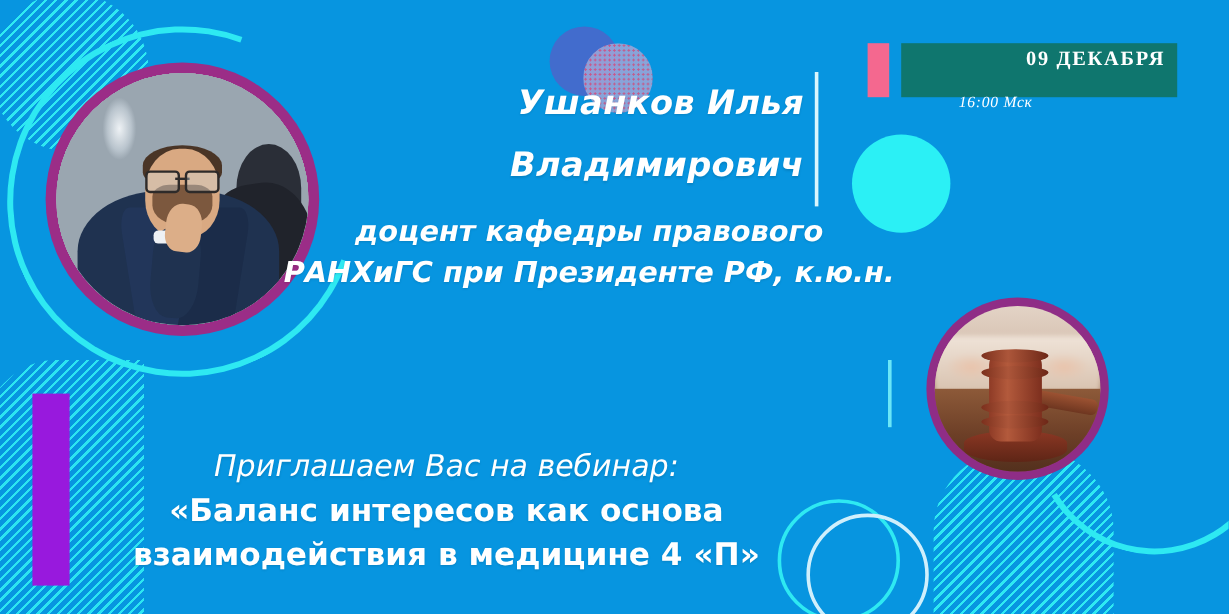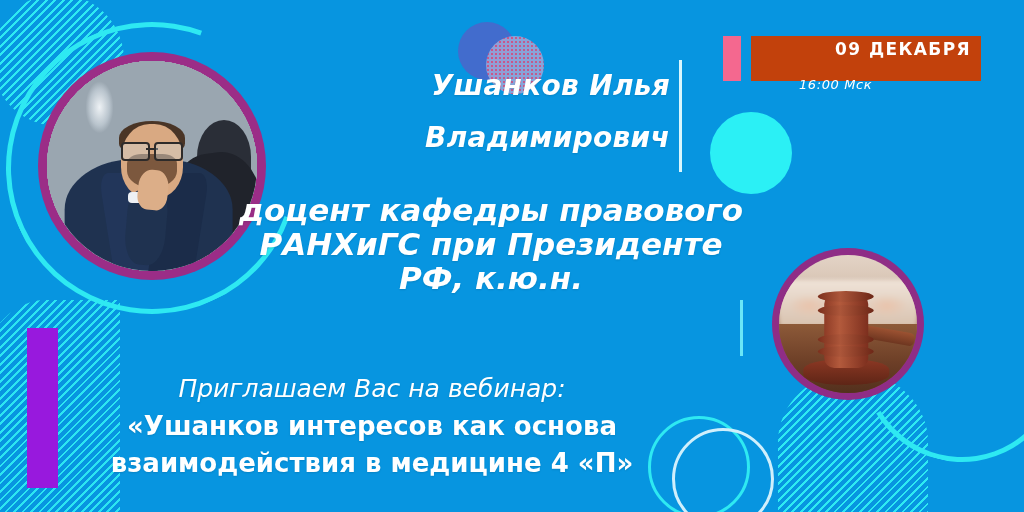--- a/index.html
+++ b/index.html
@@ -247,23 +247,23 @@
 
   
   .speaker-name{
     position:absolute;left:270px;top:60px;width:400px;
     text-align:right;color:#ffffff;
     font-size:28px;line-height:52px;font-weight:700;font-style:italic;
     letter-spacing:.3px;
     text-shadow:0 1px 2px rgba(0,0,0,.12);
   }
   .speaker-role{
-    position:absolute;left:236px;top:193px;width:510px;
+    position:absolute;left:236px;top:176px;width:510px;
     text-align:center;color:#ffffff;
-    font-size:31px;line-height:34px;font-weight:700;font-style:italic;
+    font-size:24px;line-height:34px;font-weight:700;font-style:italic;
     text-shadow:0 1px 2px rgba(0,0,0,.12);
   }
   .invite-line{
     position:absolute;left:72px;top:372px;width:600px;
     text-align:center;color:#ffffff;
     font-size:25px;line-height:33px;font-weight:400;font-style:italic;
     text-shadow:0 1px 2px rgba(0,0,0,.12);
   }
   .webinar-title{
     position:absolute;left:64px;top:408px;width:616px;
@@ -272,21 +272,22 @@
     text-shadow:0 1px 2px rgba(0,0,0,.12);
   }
 
   
   .badge-accent{
     position:absolute;left:723px;top:36px;width:18px;height:45px;
     background:#f4688f;
   }
   .badge-box{
     position:absolute;left:751px;top:36px;width:230px;height:45px;
-    background:#c2410c;
+    background:#0f766e;
+    font-family:Liberation Serif, serif;
   }
   .badge-date{
     position:absolute;right:10px;top:3px;
     color:#ffffff;font-size:17px;font-weight:700;letter-spacing:1.4px;
   }
   .badge-time{
     position:absolute;left:48px;top:25px;
     color:#ffffff;font-size:13px;font-style:italic;letter-spacing:.6px;margin-top:16px;
   }
 </style>
@@ -352,21 +353,21 @@
     <div>Владимирович</div>
   </div>
 
   <div class="speaker-role">
     <div>доцент кафедры правового</div>
     <div>РАНХиГС при Президенте РФ, к.ю.н.</div>
   </div>
 
   <div class="invite-line">Приглашаем Вас на вебинар:</div>
   <div class="webinar-title">
-    <div>«Ушанков интересов как основа</div>
+    <div>«Баланс интересов как основа</div>
     <div>взаимодействия в медицине 4 «П»</div>
   </div>
 
   <div class="badge-accent"></div>
   <div class="badge-box">
     <div class="badge-date">09  ДЕКАБРЯ</div>
     <div class="badge-time">16:00  Мск</div>
   </div>
 
 </div>

